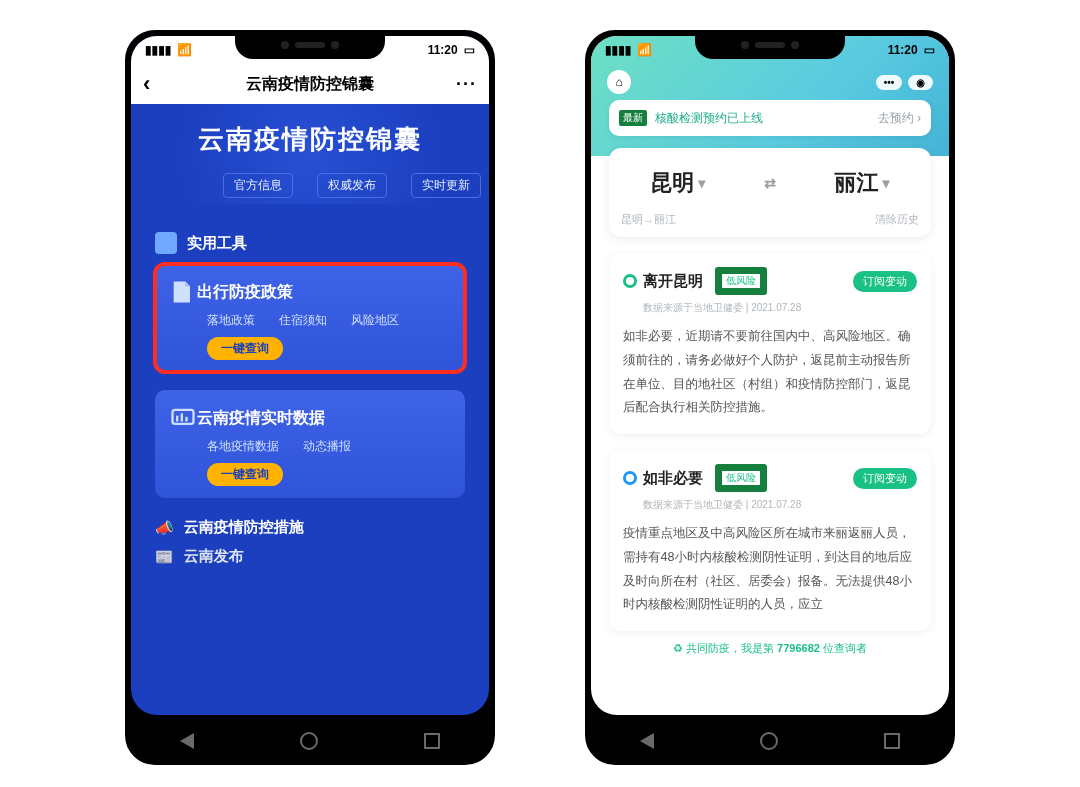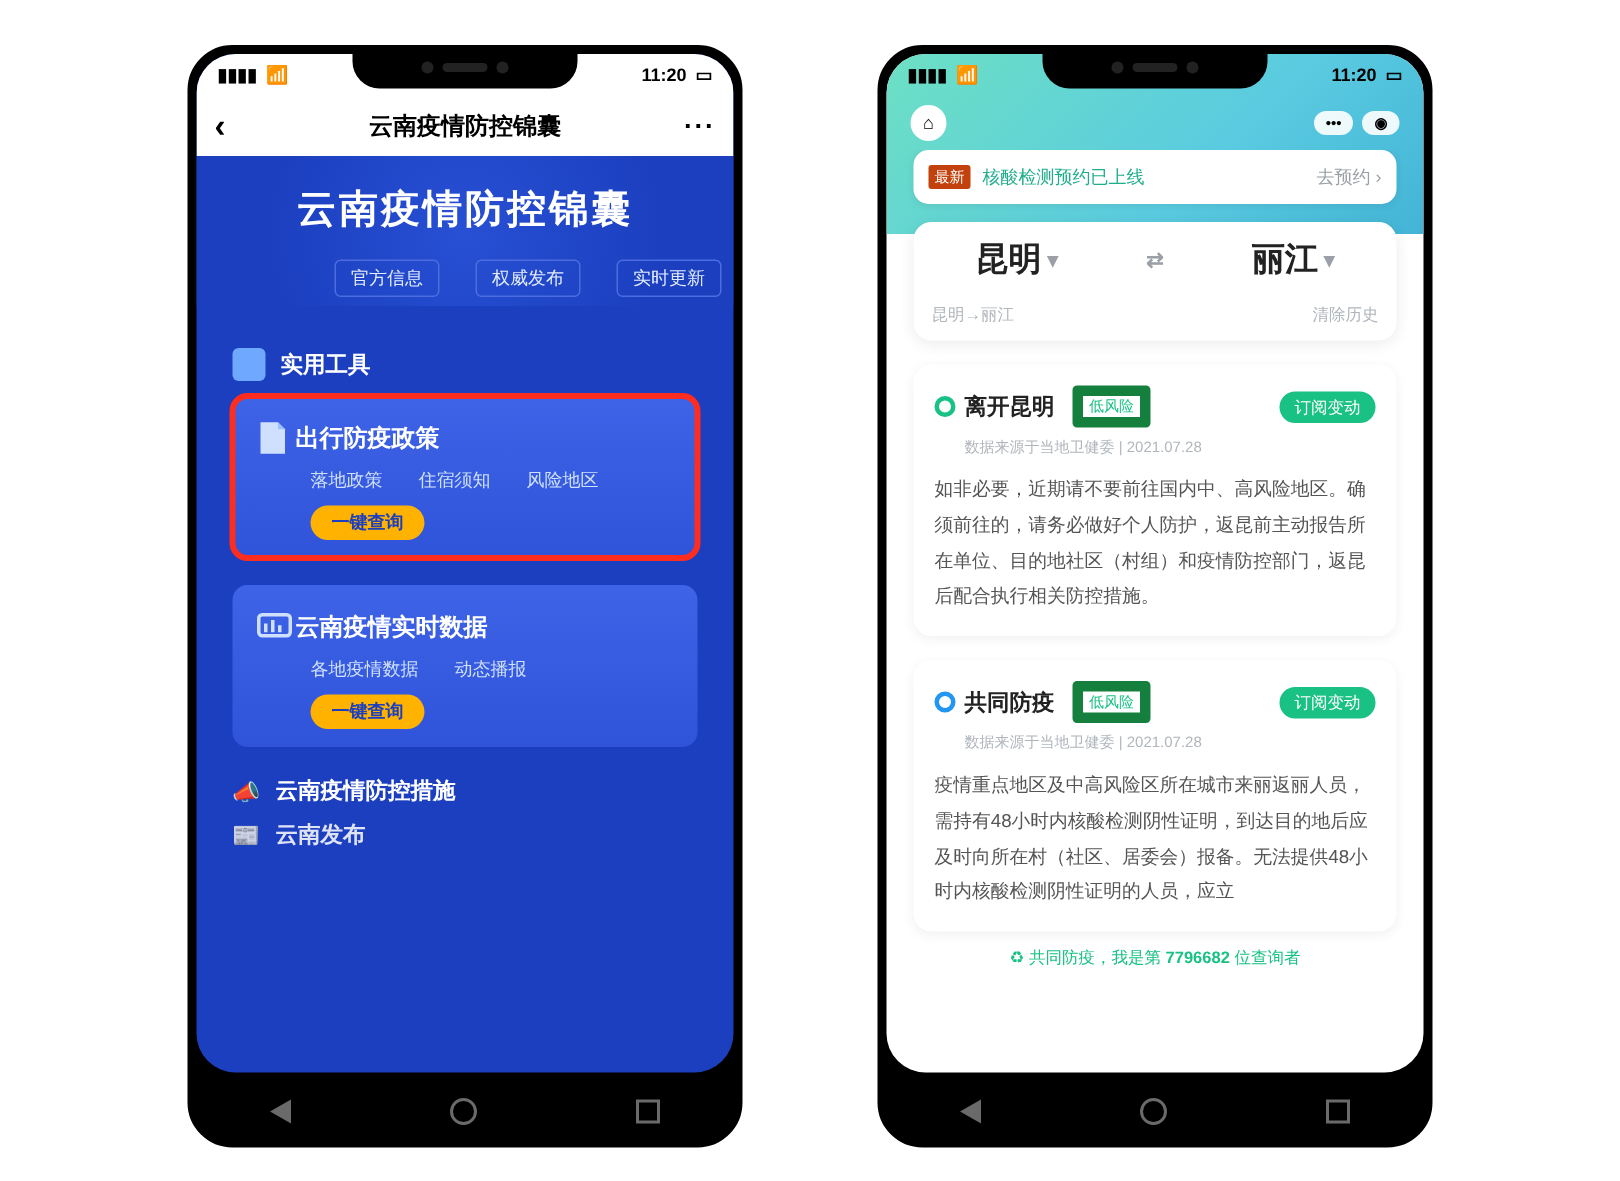--- a/index.html
+++ b/index.html
@@ -85,24 +85,24 @@
   .teal .screen { background:#fff; }
   .teal .status-bar { color:#000; background:transparent; }
   .teal .topbg { position:absolute; top:0; left:0; right:0; height:120px;
      background: linear-gradient(135deg,#6de0c4 0%, #5acbe0 60%, #43b4d6 100%); }
   .teal .minibar { position:relative; z-index:2; height:36px; display:flex; align-items:center; justify-content:space-between; padding:0 16px; }
   .teal .home-btn { width:24px; height:24px; border-radius:50%; background:#fff; display:flex; align-items:center; justify-content:center; font-size:12px; }
   .teal .mp-ctl { display:flex; gap:6px; }
   .teal .mp-ctl span { background:rgba(255,255,255,.9); border-radius:12px; padding:2px 8px; font-size:10px; font-weight:700; display:flex; align-items:center; }
   .teal .content { position:relative; z-index:2; padding:0 18px; flex:1; overflow:hidden; }
   .teal .notice { background:#fff; border-radius:10px; height:36px; display:flex; align-items:center; font-size:12px; padding:0 10px; box-shadow:0 1px 6px rgba(0,0,0,.08); gap:8px; }
-  .teal .tag-new { background:#c2410c; color:#fff; font-size:10px; padding:1px 4px; border-radius:2px; }
+  .teal .tag-new { background:#15803d; color:#fff; font-size:10px; padding:1px 4px; border-radius:2px; }
   .teal .notice .txt { color:#1fae8b; flex:1; }
   .teal .notice .go { color:#9aa0a6; }
-  .teal .routecard { background:#fff; border-radius:12px; margin-top:12px; padding:10px 12px 10px; box-shadow:0 2px 10px rgba(0,0,0,.08); }
+  .teal .routecard { background:#fff; border-radius:12px; margin-top:12px; padding:20px 12px 10px; box-shadow:0 2px 10px rgba(0,0,0,.08); }
   .teal .route-row { display:flex; align-items:center; justify-content:space-around; font-size:22px; font-weight:700; color:#222; }
   .teal .route-row .city { display:flex; align-items:center; gap:4px; }
   .teal .route-row .dd { color:#9aa0a6; font-size:14px; }
   .teal .swap { color:#9aa0a6; font-size:14px; }
   .teal .hist { display:flex; justify-content:space-between; color:#b0b6bc; font-size:11px; margin-top:14px; }
   .teal .infocard { background:#fff; border-radius:12px; margin-top:16px; padding:14px; box-shadow:0 2px 8px rgba(0,0,0,.06); }
   .teal .info-head { display:flex; align-items:center; justify-content:space-between; }
   .teal .info-head .l { display:flex; align-items:center; gap:6px; }
   .teal .info-head .pin { width:14px; height:14px; border:3px solid #19c184; border-radius:50%; display:inline-block; }
   .teal .info-head .pin.blue { border-color:#2196f3; }
@@ -272,21 +272,21 @@
           <span class="sub">订阅变动</span>
         </div>
         <div class="src">数据来源于当地卫健委 | 2021.07.28</div>
         <div class="body">如非必要，近期请不要前往国内中、高风险地区。确须前往的，请务必做好个人防护，返昆前主动报告所在单位、目的地社区（村组）和疫情防控部门，返昆后配合执行相关防控措施。</div>
       </div>
 
       <div class="infocard">
         <div class="info-head">
           <div class="l">
             <span class="pin blue"></span>
-            <span class="tit">共同防疫</span>
+            <span class="tit">如非必要</span>
             <span class="risk">低风险</span>
           </div>
           <span class="sub">订阅变动</span>
         </div>
         <div class="src">数据来源于当地卫健委 | 2021.07.28</div>
         <div class="body">疫情重点地区及中高风险区所在城市来丽返丽人员，需持有48小时内核酸检测阴性证明，到达目的地后应及时向所在村（社区、居委会）报备。无法提供48小时内核酸检测阴性证明的人员，应立</div>
       </div>
 
       <div class="footer">
         <span style="color:#19c184">♻</span>

